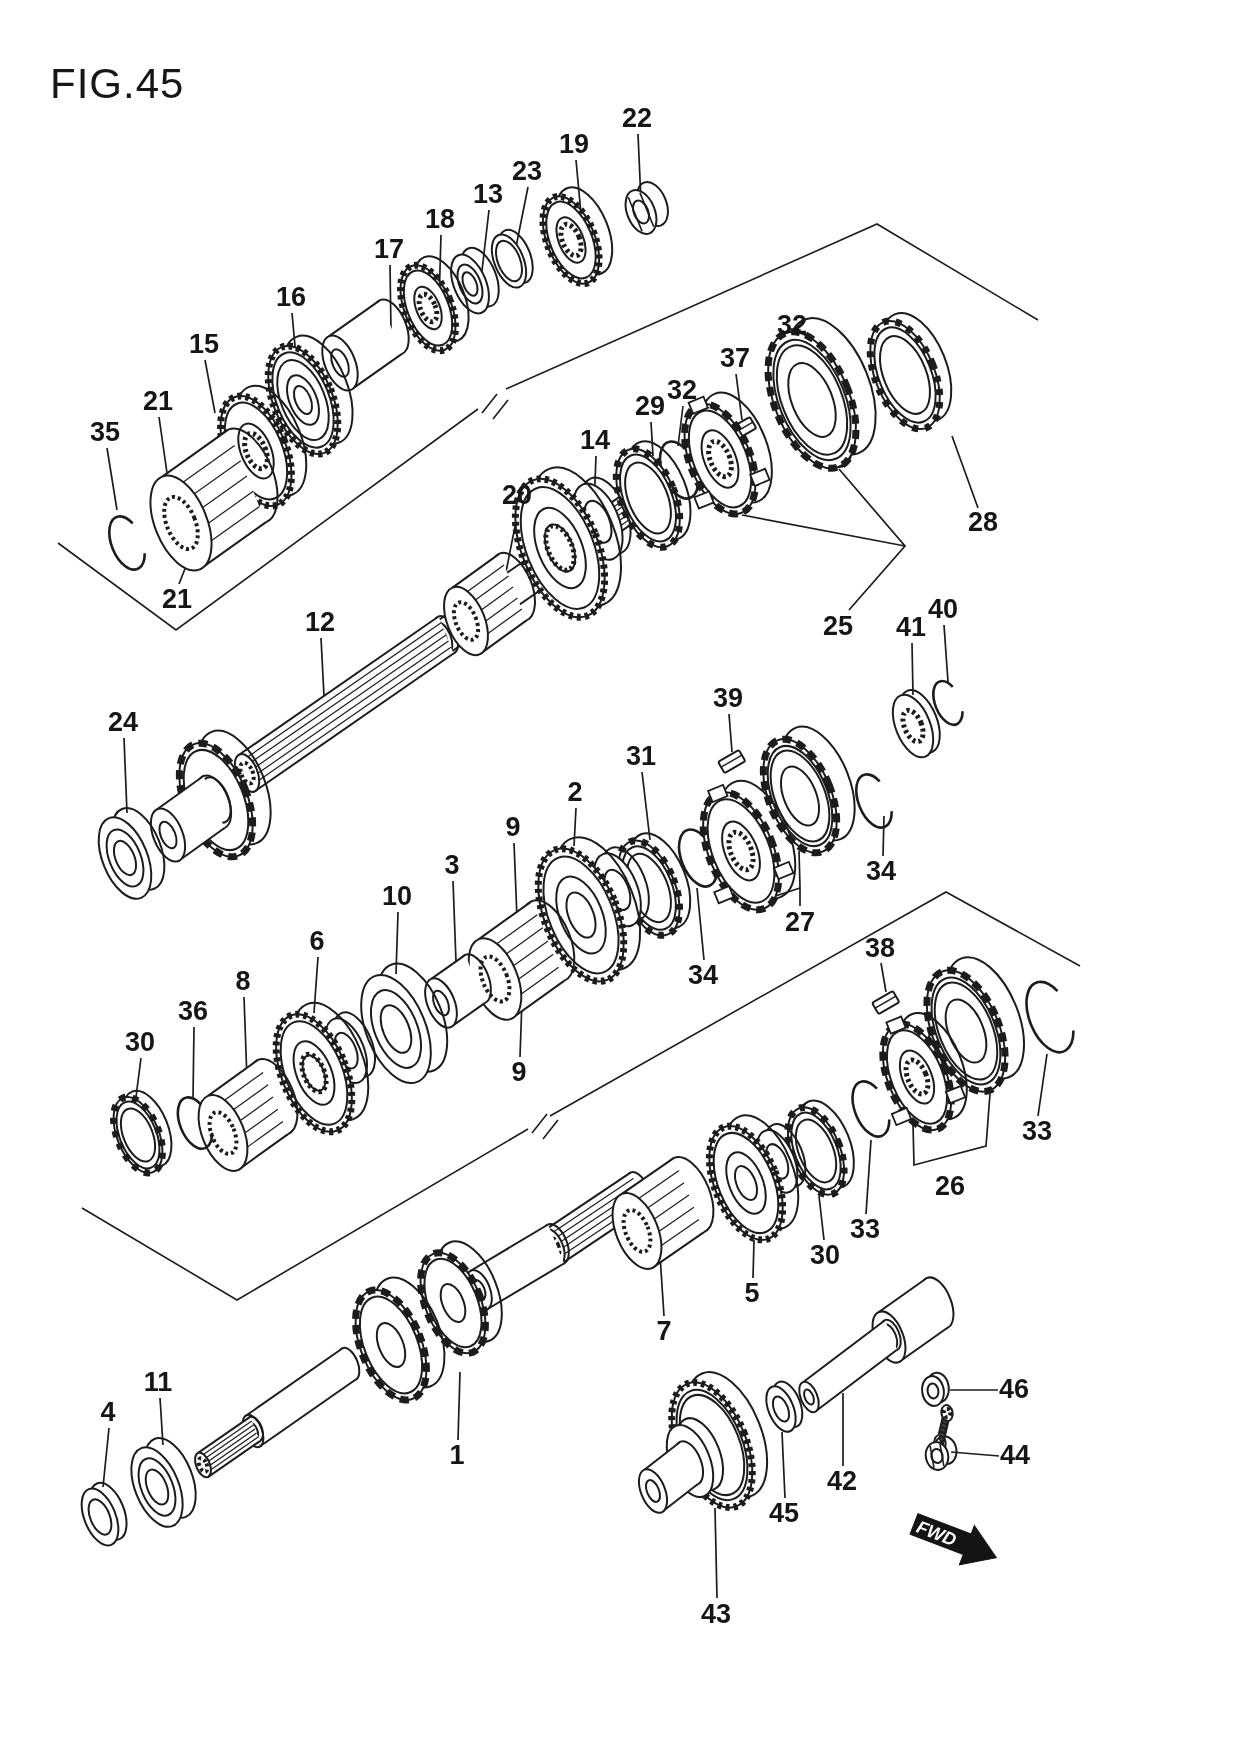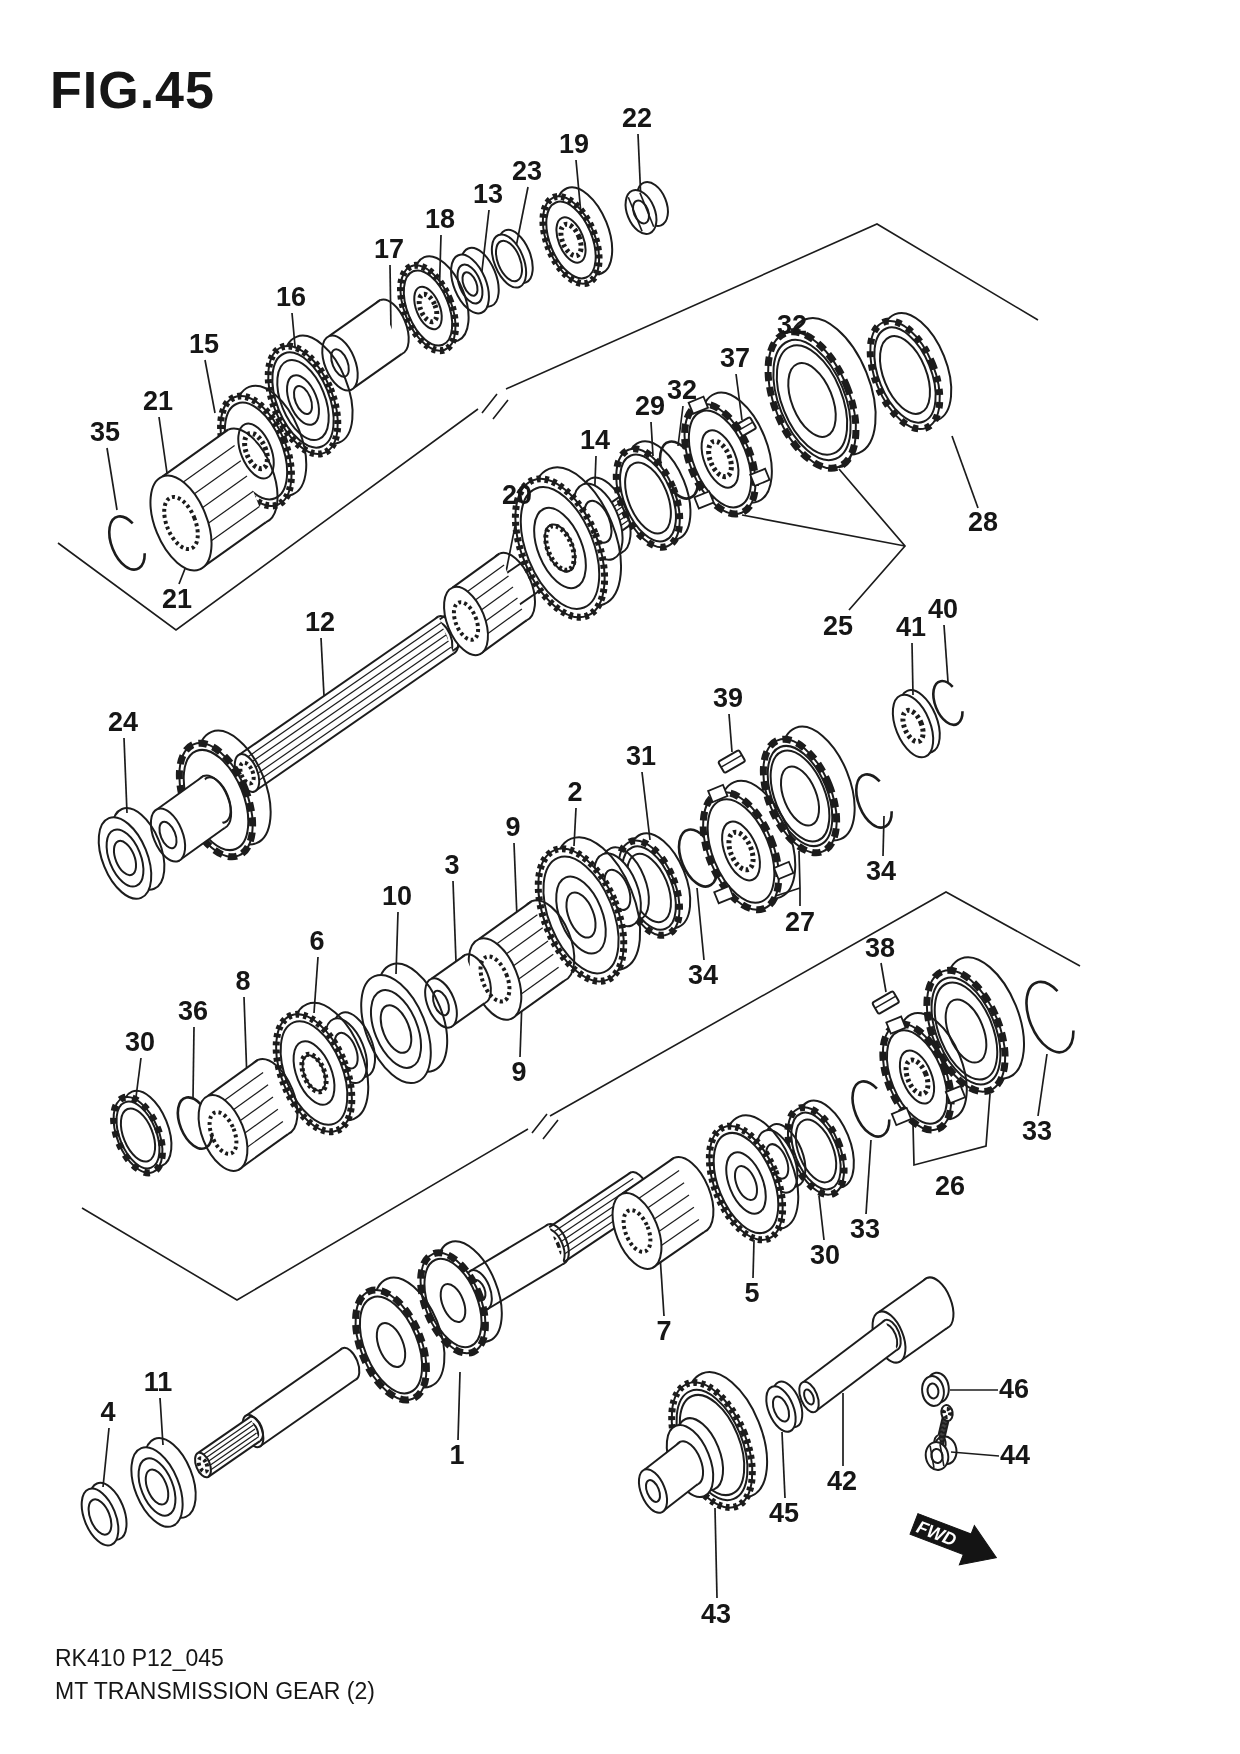--- a/index.html
+++ b/index.html
@@ -1,18 +1,18 @@
 <!DOCTYPE html>
 <html><head>
 <meta charset="utf-8">
 <style>
   html,body{margin:0;padding:0;background:#e8e8e8;}
   #page{position:relative;width:1240px;height:1754px;background:#ffffff;overflow:hidden;
         font-family:"Liberation Sans",sans-serif;color:#111;}
-  .fig-title{position:absolute;left:50px;top:60px;font-size:52px;font-weight:700;letter-spacing:1px;color:#161616;}
+  .fig-title{position:absolute;left:50px;top:60px;font-size:42px;font-weight:400;letter-spacing:1px;color:#161616;}
   .footer{position:absolute;left:55px;top:1642px;font-size:23px;color:#161616;line-height:33px;}
   #diagram{position:absolute;left:0;top:0;}
   svg text{font-family:"Liberation Sans",sans-serif;}
 </style>
 </head>
 <body>
 
 <div id="page">
   <div class="fig-title">FIG.45</div>
   <svg id="diagram" width="1240" height="1754" viewBox="0 0 1240 1754">
@@ -637,17 +637,13 @@
       <text x="716" y="1623" text-anchor="middle" font-size="27" font-weight="600" fill="#161616">43</text>
       <text x="784" y="1522" text-anchor="middle" font-size="27" font-weight="600" fill="#161616">45</text>
       <text x="842" y="1490" text-anchor="middle" font-size="27" font-weight="600" fill="#161616">42</text>
       <text x="1014" y="1398" text-anchor="middle" font-size="27" font-weight="600" fill="#161616">46</text>
       <text x="1015" y="1464" text-anchor="middle" font-size="27" font-weight="600" fill="#161616">44</text>
       <g transform="rotate(21 956 1540)">
         <polygon points="911,1529 968,1529 968,1520 1000,1542 968,1562 968,1551 911,1551" fill="#141414" stroke="#141414"></polygon>
         <text x="915" y="1547" fill="#ffffff" font-size="18" font-weight="bold" font-style="italic">FWD</text>
       </g>
     </svg>
-  <div class="footer">
-    <div>RK410 P12_045</div>
-    <div>MT TRANSMISSION GEAR (2)</div>
-  </div>
 </div>
 
 </body></html>

